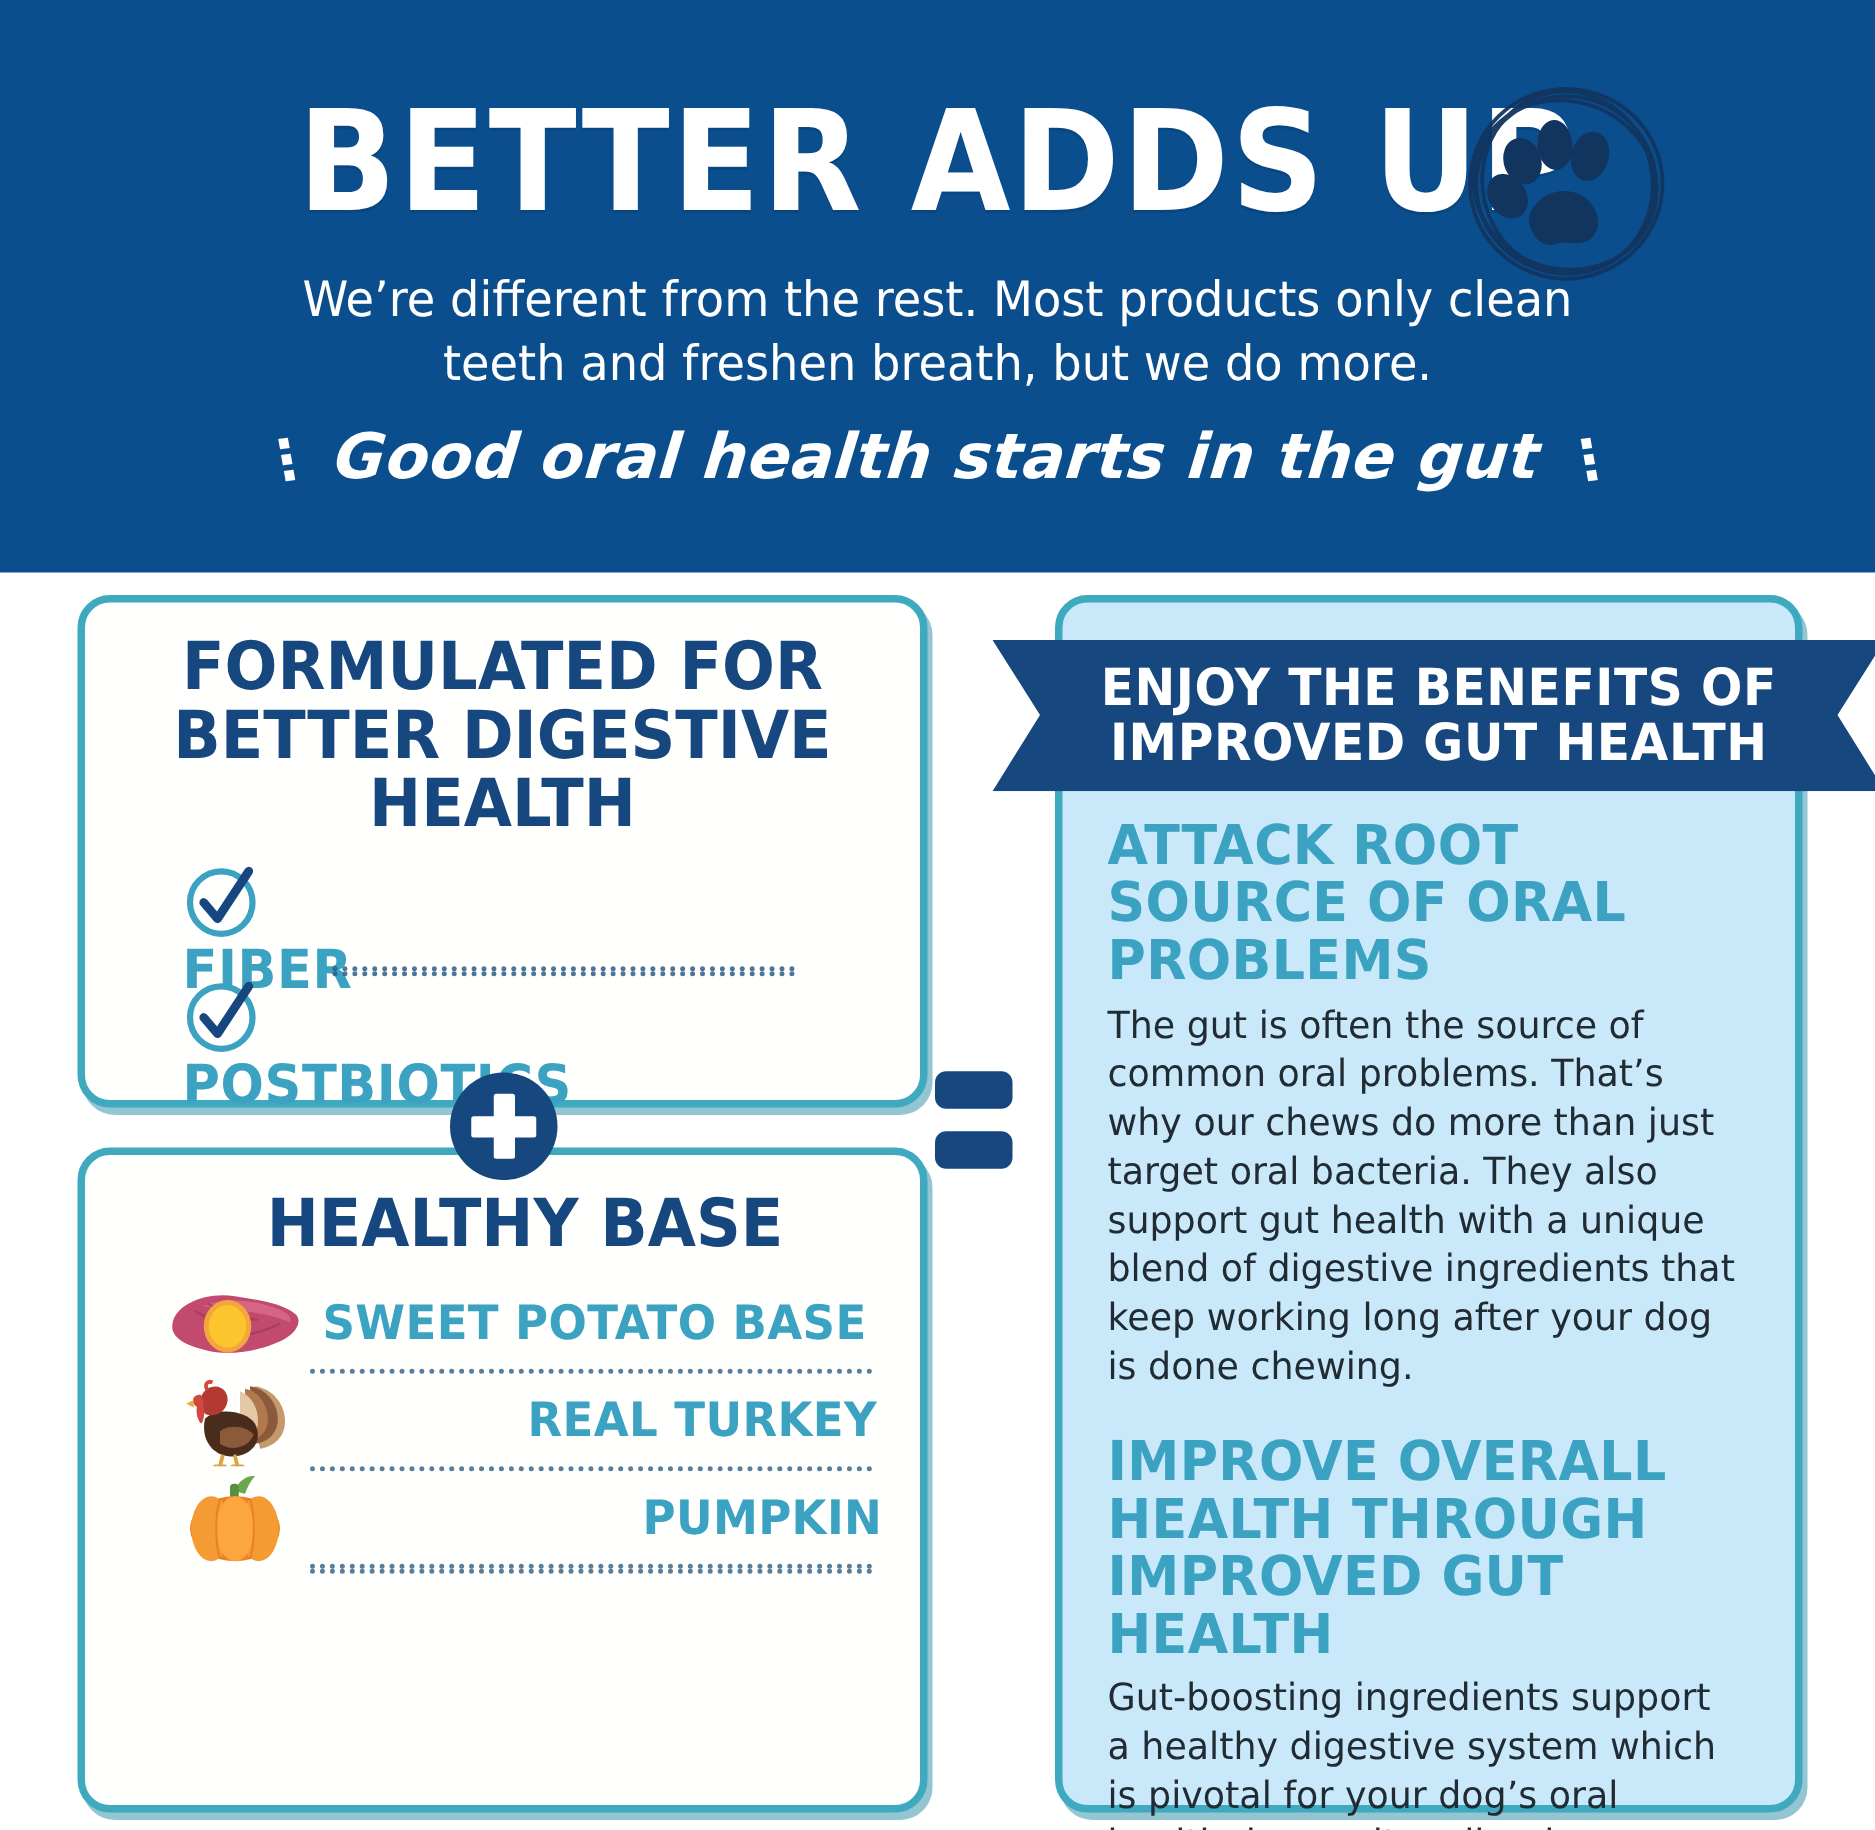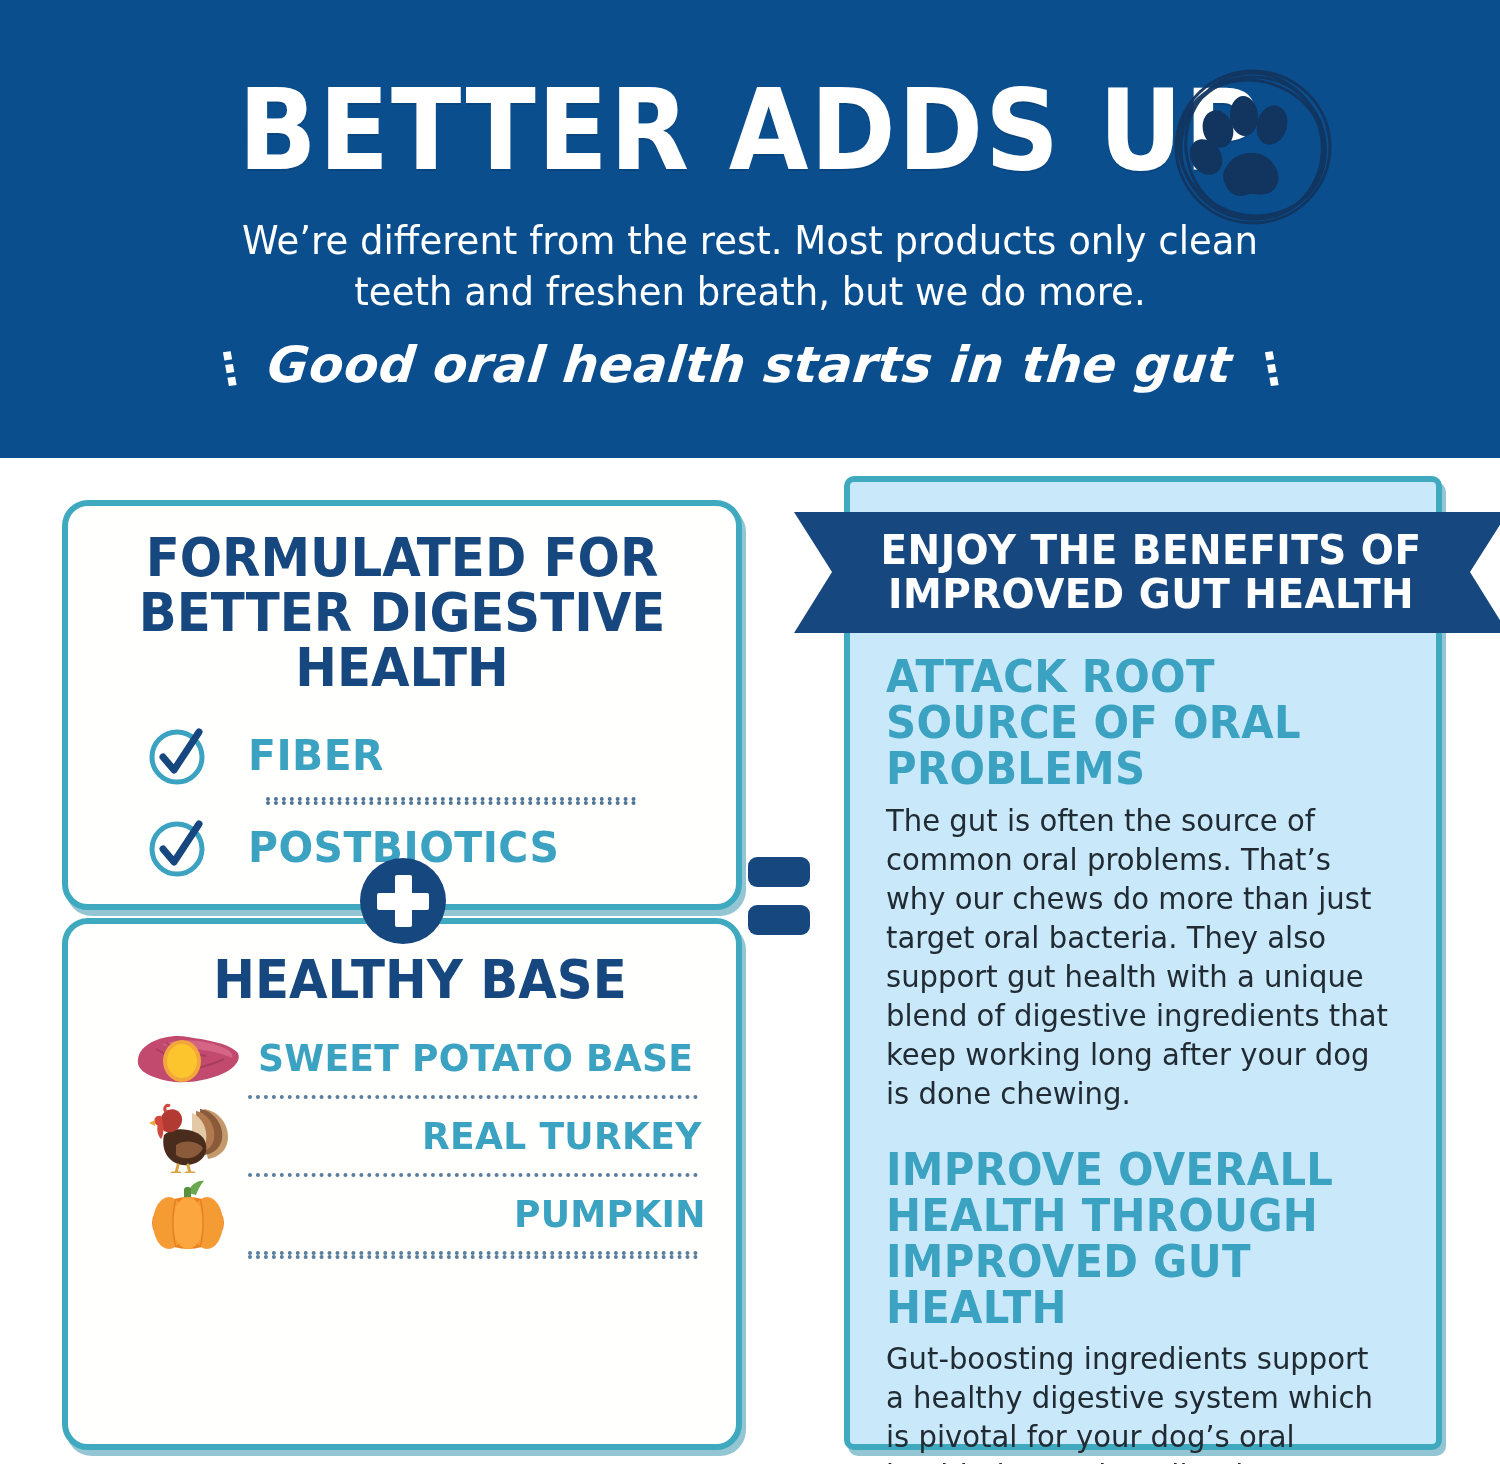--- a/index.html
+++ b/index.html
@@ -53,38 +53,38 @@
   }
 
   
   .card {
     position:absolute;
     background:#fffffe;
     border:6px solid #3fa9bf;
     border-radius:26px;
     box-shadow:4px 6px 0 rgba(58,150,175,0.55);
   }
-  #card-formulated { left:62px; top:500px; width:680px; height:410px; }
+  #card-formulated { left:62px; top:476px; width:680px; height:410px; }
   #card-base       { left:62px; top:918px; width:680px; height:532px;padding-left:36px; }
 
   .card-title {
     text-align:center;
     font-family:"DejaVu Sans", sans-serif;
     font-weight:bold;
     color:#17477f;
     letter-spacing:0px;
     line-height:1.04;
     transform:scaleX(0.94);
   }
   #formulated-title { margin-top:24px; font-size:53px; }
   #base-title { margin-top:28px; font-size:53px; }
 
   
   #checklist { margin-top:18px; padding:0 26px 0 78px; }
-  .chk-row { display:flex; align-items:center; height:84px; }
+  .chk-row { display:flex; height:84px;flex-direction:column; }
   .chk-icon { width:62px; height:62px; flex:0 0 62px; position:relative; margin-right:40px; }
   .chk-label {
     font-family:"DejaVu Sans", sans-serif;
     font-weight:bold; font-size:43px; color:#3ba2c2;
     letter-spacing:0.5px; transform:scaleX(0.95); transform-origin:left center;
   }
   .dotted {
     height:0; border-top:4px dotted #2f5e86; opacity:0.85;
     margin:0 0 0 120px; width:370px;
   }
@@ -118,21 +118,21 @@
     position:absolute; left:0; width:62px; height:30px;
     background:#17477f; border-radius:9px;
   }
   #equals .e1 { top:0; }
   #equals .e2 { top:48px; }
 
   
   #card-benefits {
     position:absolute; left:844px; top:476px; width:598px; height:974px;
     background:#c9e9fb;
-    border:6px solid #3fa9bf; border-radius:10px;
+    border:6px solid #3fa9bf; border-radius:26px;
     box-shadow:4px 6px 0 rgba(58,150,175,0.55);
   }
   #ribbon {
     position:absolute; left:794px; top:512px; width:714px; height:121px; z-index:8;
   }
   #ribbon-text {
     position:absolute; left:0; top:0; width:714px; height:121px;
     display:flex; flex-direction:column; align-items:center; justify-content:center;
     color:#ffffff; font-family:"DejaVu Sans", sans-serif;
     font-weight:bold; font-size:41px; line-height:1.07; letter-spacing:0.5px;

